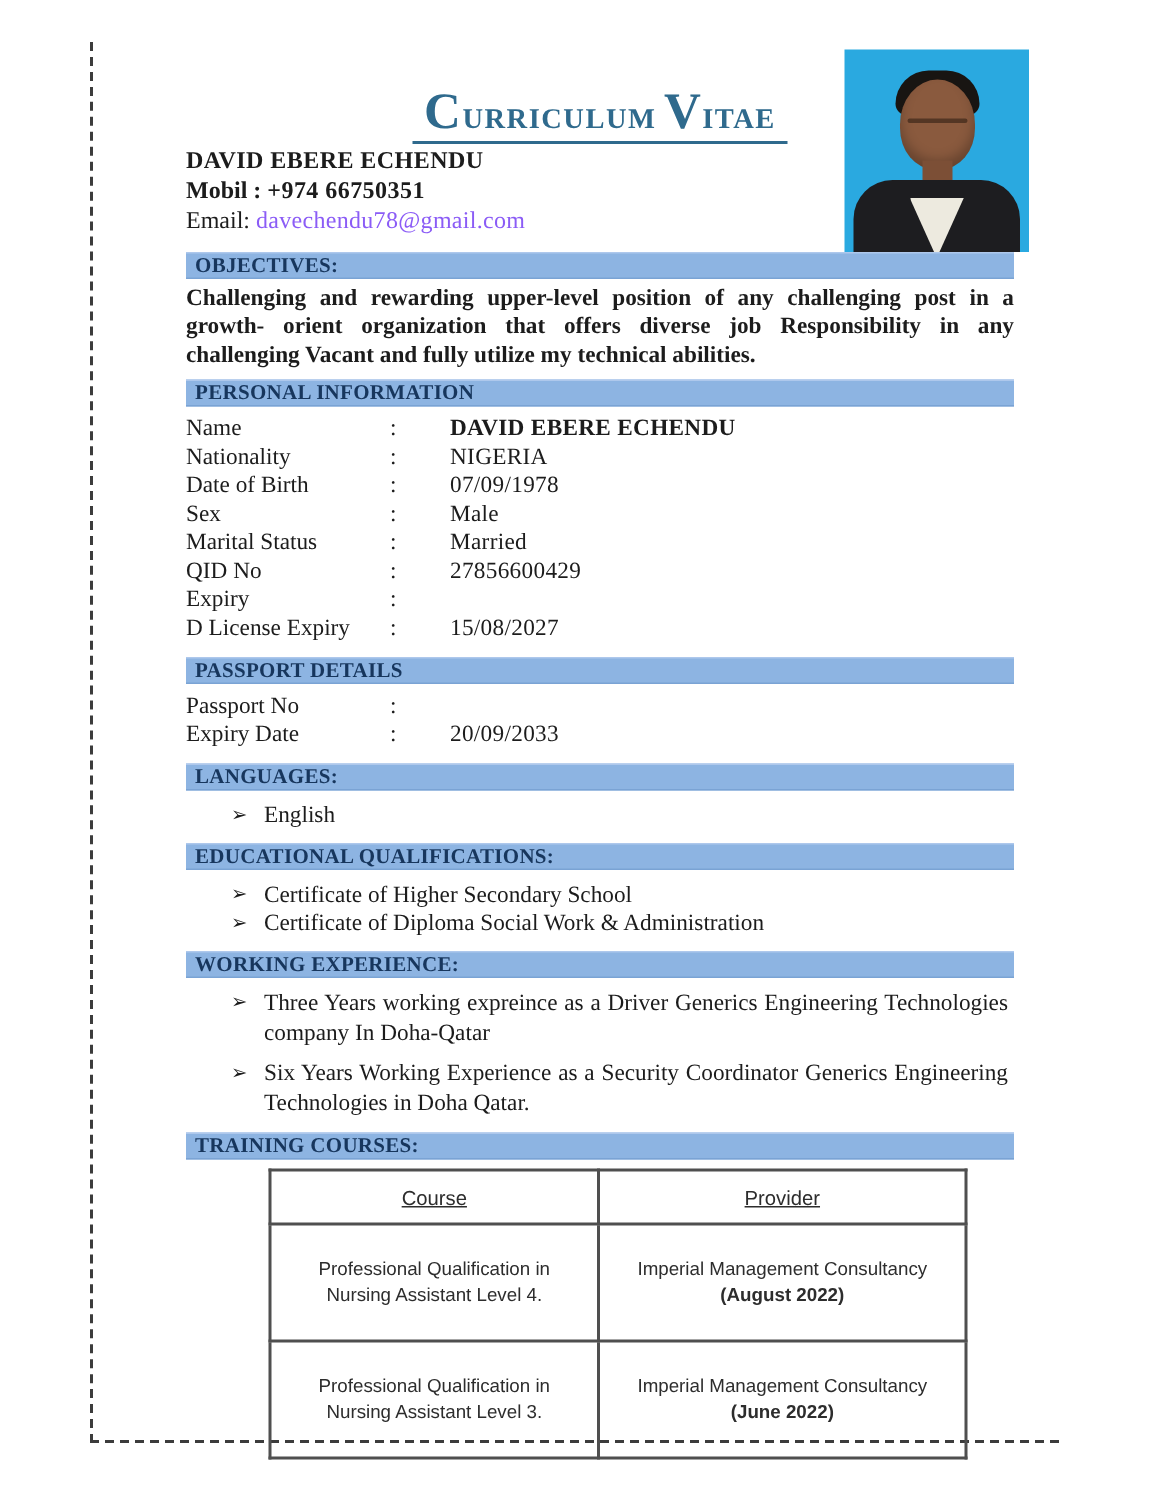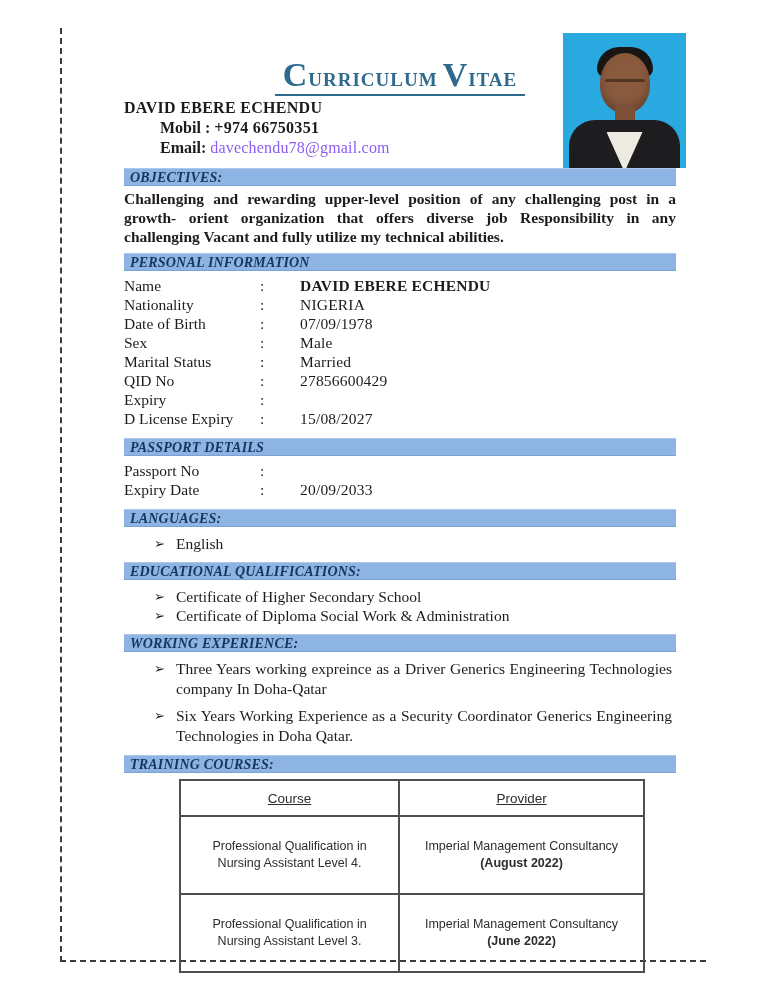--- a/index.html
+++ b/index.html
@@ -16,37 +16,37 @@
 
   
   .cv-title { text-align:center; color:#2f6a8d; margin-bottom:2px; line-height:1; }
   .cv-title .inner { display:inline-block; border-bottom:2px solid #2f6a8d; padding:0 8px 2px 8px; letter-spacing:1px; }
   .cv-title .big { font-size:34px; font-weight:600; }
   .cv-title .caps { font-size:19px; font-weight:600; }
 
   
   .contact { margin-top:2px; font-size:16px; line-height:19px; }
   .contact .name-line { font-weight:bold; font-size:16px; letter-spacing:.3px; }
-  .contact .row { margin-top:1px;margin-left:36px; }
+  .contact .row { margin-top:1px; }
   .contact .lbl { font-weight:bold; }
   .contact .mob-val { font-weight:bold; letter-spacing:.3px; }
-  .contact .email-lbl { font-weight:bold; }
+  .contact .email-lbl { font-weight:normal; }
   .contact .email-val { color:#8b5cf6; font-weight:normal; letter-spacing:.2px; }
 
   
   .photo { position:absolute; left:563px; top:33px; width:123px; height:135px; background:#2aa9e0; overflow:hidden; }
   .photo .hair { position:absolute; left:50%; transform:translateX(-50%); top:14px; width:56px; height:30px; background:#181512; border-radius:28px 28px 10px 10px; }
   .photo .head { position:absolute; left:50%; transform:translateX(-50%); top:20px; width:50px; height:60px; background:#8a5a3e; border-radius:50% 50% 46% 46%; box-shadow:inset 0 -6px 8px rgba(0,0,0,.25); }
   .photo .brow { position:absolute; left:50%; transform:translateX(-50%); top:46px; width:40px; height:3px; background:rgba(40,25,15,.55); border-radius:2px; }
   .photo .neck { position:absolute; left:50%; transform:translateX(-50%); top:74px; width:20px; height:18px; background:#7c4f36; }
   .photo .torso { position:absolute; bottom:-4px; left:6px; right:6px; height:52px; background:#1d1d20; border-radius:26px 26px 0 0; }
   .photo .vneck { position:absolute; bottom:-4px; left:50%; transform:translateX(-50%); width:36px; height:40px; background:#edeadf; clip-path:polygon(0 0,100% 0,50% 100%); }
 
   
-  .sec-bar { margin-top:0; background:#8db4e2; border-top:1px solid #aec8ec; border-bottom:1px solid #7aa3d4; padding:1px 6px 2px 6px; font-weight:bold; font-size:14px; color:#17365d; letter-spacing:.2px; line-height:15px; height:18px;font-style:italic; }
+  .sec-bar { margin-top:0; background:#8db4e2; border-top:1px solid #aec8ec; border-bottom:1px solid #7aa3d4; padding:1px 6px 2px 6px; font-weight:bold; font-size:14px; color:#17365d; letter-spacing:.2px; line-height:15px; height:18px; }
 
   
   .objectives-text { margin-top:3px; font-size:15.5px; line-height:19px; text-align:justify;font-weight:bold; }
 
   
   .kv-block { margin-top:5px; margin-bottom:10px; font-size:15.5px; }
   .kv-row { display:flex; line-height:19px; }
   .kv-label { width:136px; }
   .kv-colon { width:40px; }
   .kv-value { flex:1; letter-spacing:.2px; }

